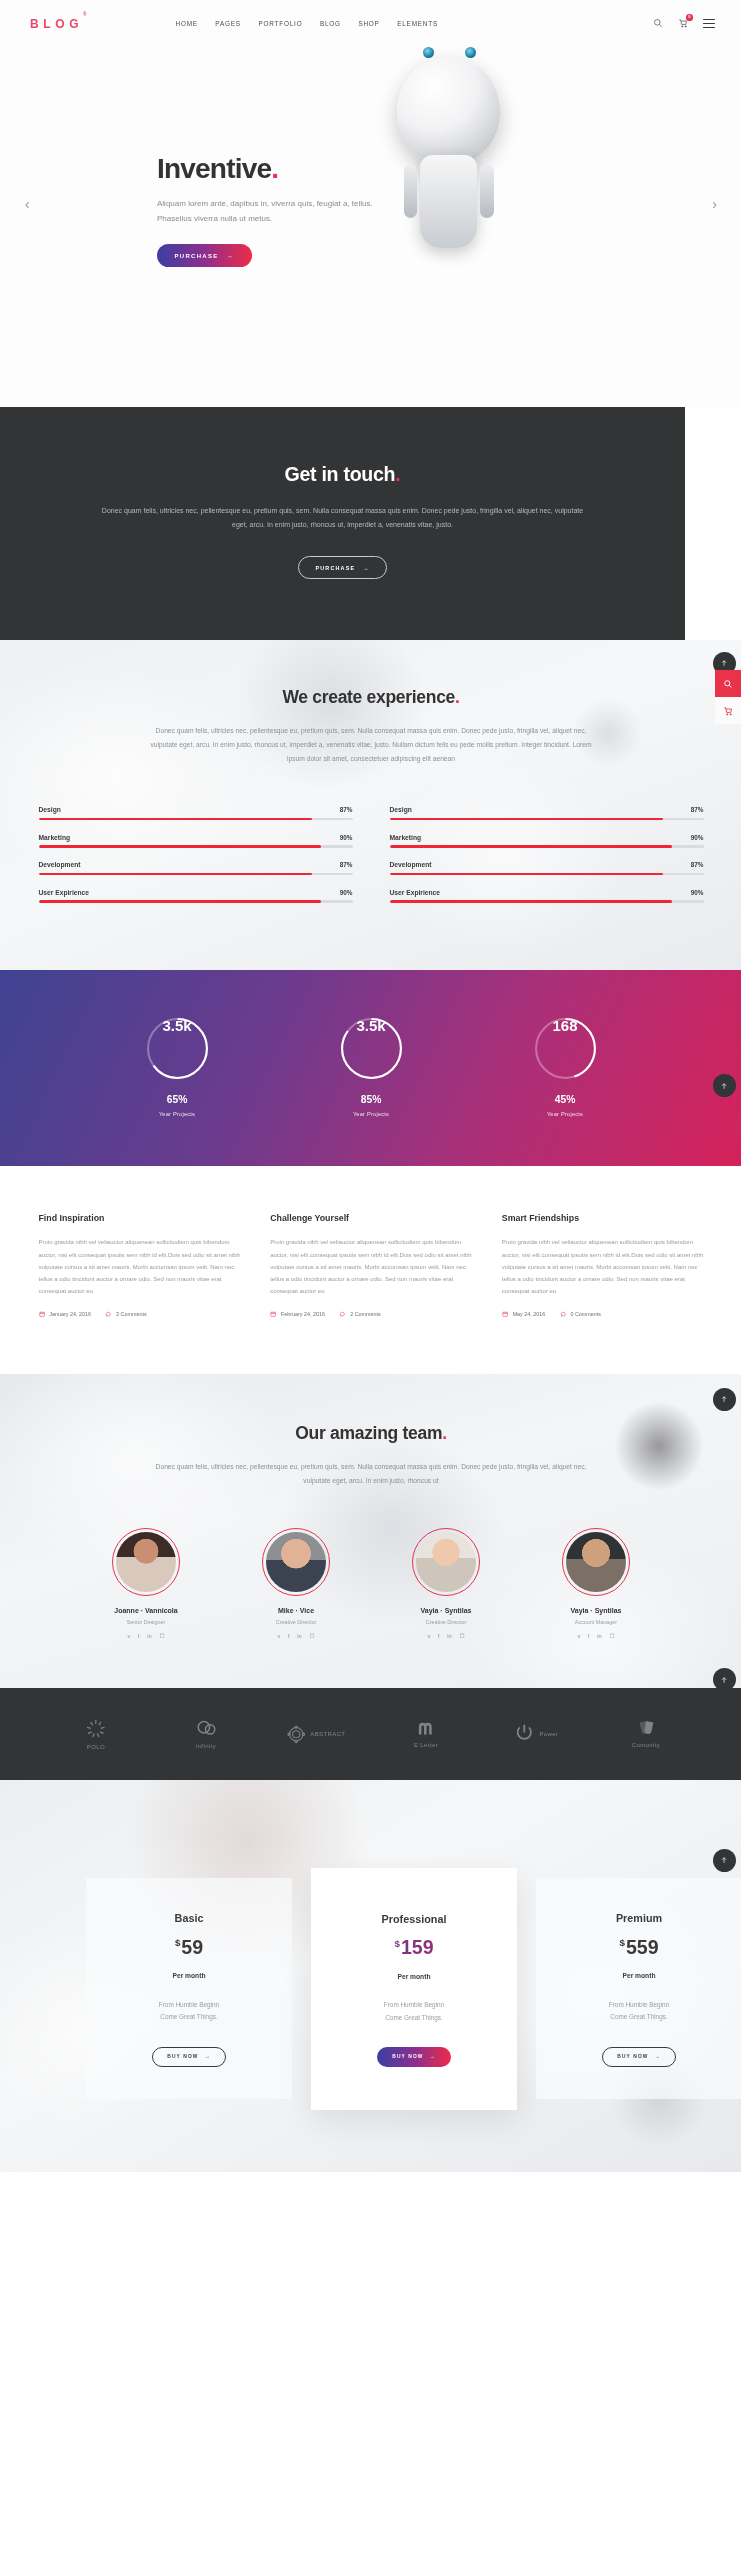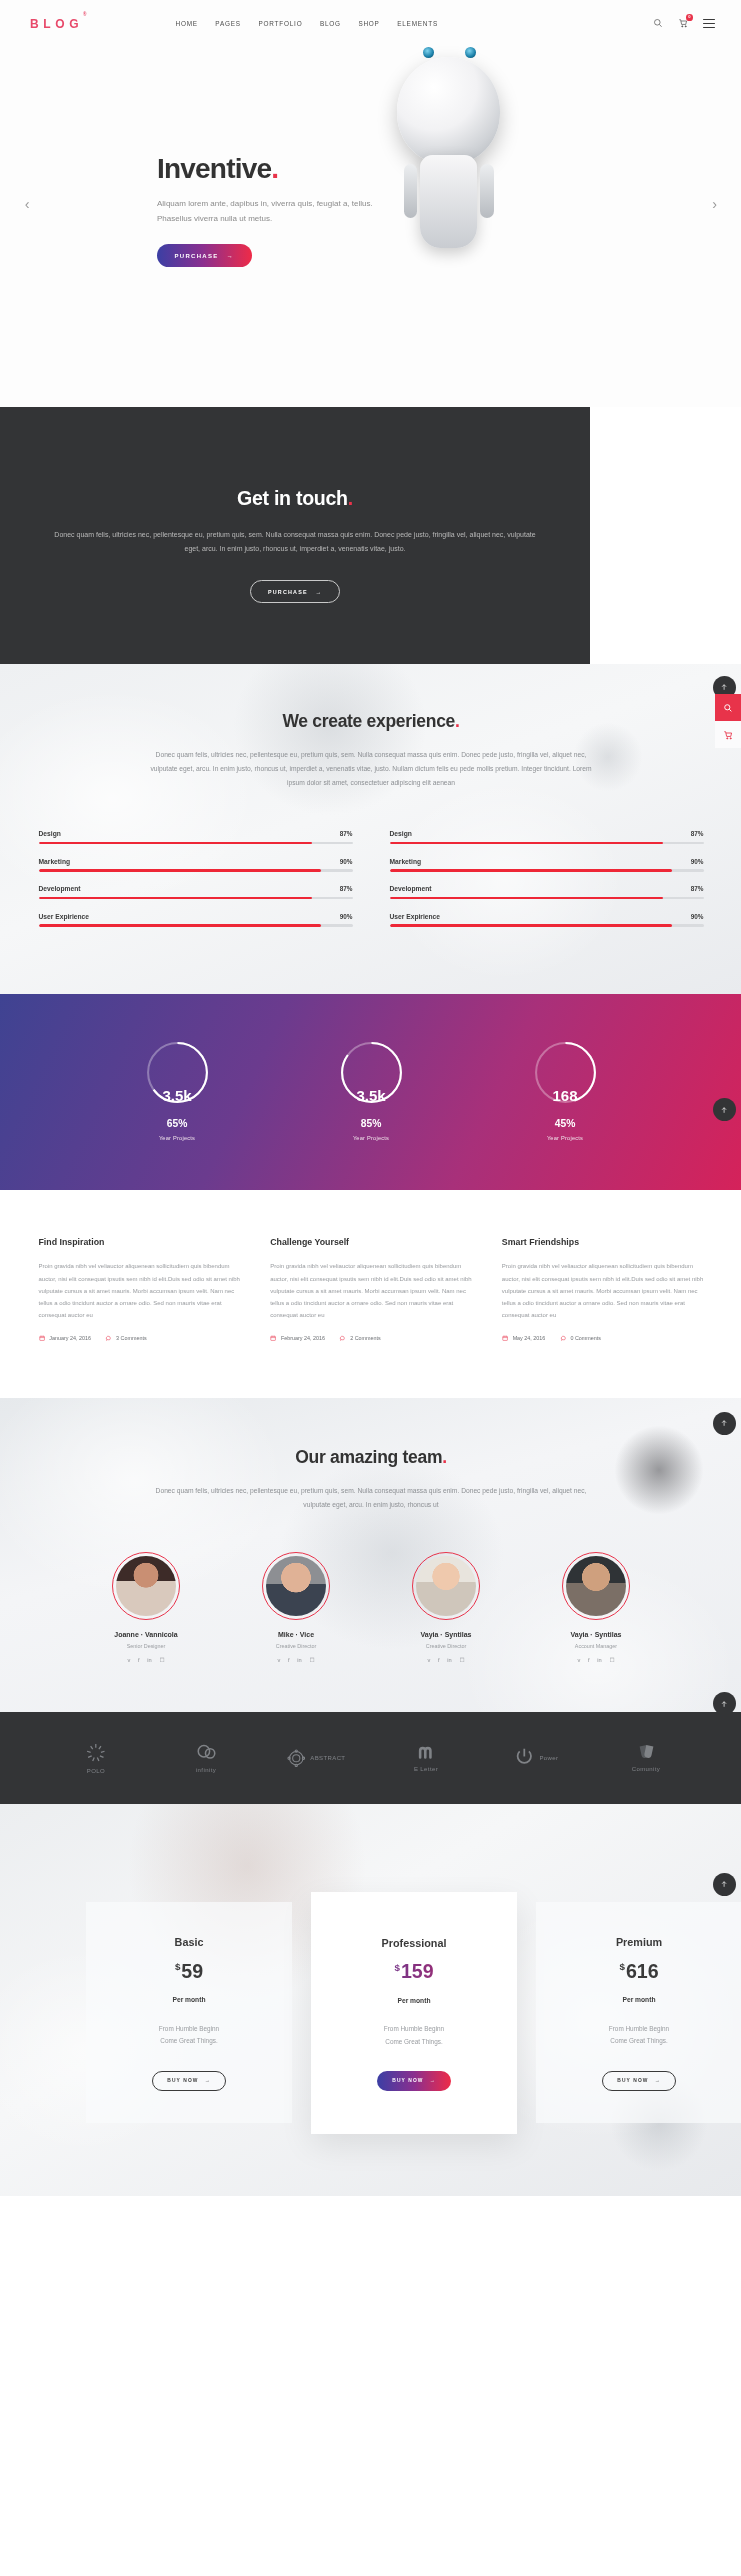--- a/index.html
+++ b/index.html
@@ -100,21 +100,21 @@
   .slider-arrow {
     position:absolute; top:195px; width:17.5px; height:17.5px; cursor:pointer;
     display:flex; align-items:center; justify-content:center; color:#999; font-size:14.4px;
     font-family:"Liberation Sans", sans-serif;
   }
   .slider-arrow.prev { left:18.5px; }
   .slider-arrow.next { right:18.5px; }
 
   
   .cta {
-    background:#333436; padding:80px 0 61px; text-align:center; width:590px;
+    background:#333436; padding:56px 0 61px; text-align:center; width:685px;
   }
   .cta h2 { font-size:19.6px; font-weight:700; color:#fff; letter-spacing:-0.3px; }
   .cta p {
     margin:17.5px auto 0; max-width:495px; font-size:7px; line-height:2.1; color:#b9b9b9;
   }
   .btn-outline {
     display:inline-flex; align-items:center; gap:7.7px; margin-top:23px;
     padding:7.7px 16.5px; border-radius:14.4px; border:0.5px solid #c9c9c9;
     background:transparent; color:#fff; font-size:5.4px; letter-spacing:1.2px;
     font-weight:700; cursor:pointer; font-family:"Liberation Sans", sans-serif;
@@ -154,21 +154,21 @@
 
   
   .counters {
     width:742px; padding:47px 0 49px;
     background:linear-gradient(115deg,#3f4392 0%, #6b3b8e 35%, #a8307a 65%, #d5225a 100%);
     display:flex; justify-content:center; gap:76px;
   }
   .counter { text-align:center; width:118px; }
   .ring {
     width:63px; height:63px; margin:0 auto; position:relative; border-radius:50%;
-    display:flex; align-items:flex-end; justify-content:center;
+    display:flex; align-items:flex-start; justify-content:center;
   }
   .ring svg { position:absolute; inset:0; transform:rotate(-90deg); }
   .ring-num { position:relative; font-size:15px; font-weight:700; color:#fff; }
   .counter-pct { margin-top:13.4px; font-size:10.3px; font-weight:700; color:#fff; }
   .counter-label { margin-top:6.2px; font-size:5.7px; color:#f0e3ea; letter-spacing:0.2px; }
 
   
   .blog { width:665px; margin:0 auto; padding:47px 0 57px; display:flex; gap:30px; }
   .blog-card { flex:1; }
   .blog-card h3 { font-size:8.8px; font-weight:700; color:#333; margin-bottom:13.4px; }
@@ -733,21 +733,21 @@
         <div>Come Great Things.</div>
       </div>
       <button class="btn-buy-gradient">
         <span>BUY NOW</span>
         <span>→</span>
       </button>
     </div>
     <div class="price-card">
       <div class="price-name">Premium</div>
       <div class="price-amount">
-        <span class="cur">$</span><span>616</span>
+        <span class="cur">$</span><span>559</span>
       </div>
       <div class="price-period">Per month</div>
       <div class="price-desc">
         <div>From Humble Beginn</div>
         <div>Come Great Things.</div>
       </div>
       <button class="btn-buy-outline">
         <span>BUY NOW</span>
         <span>→</span>
       </button>

